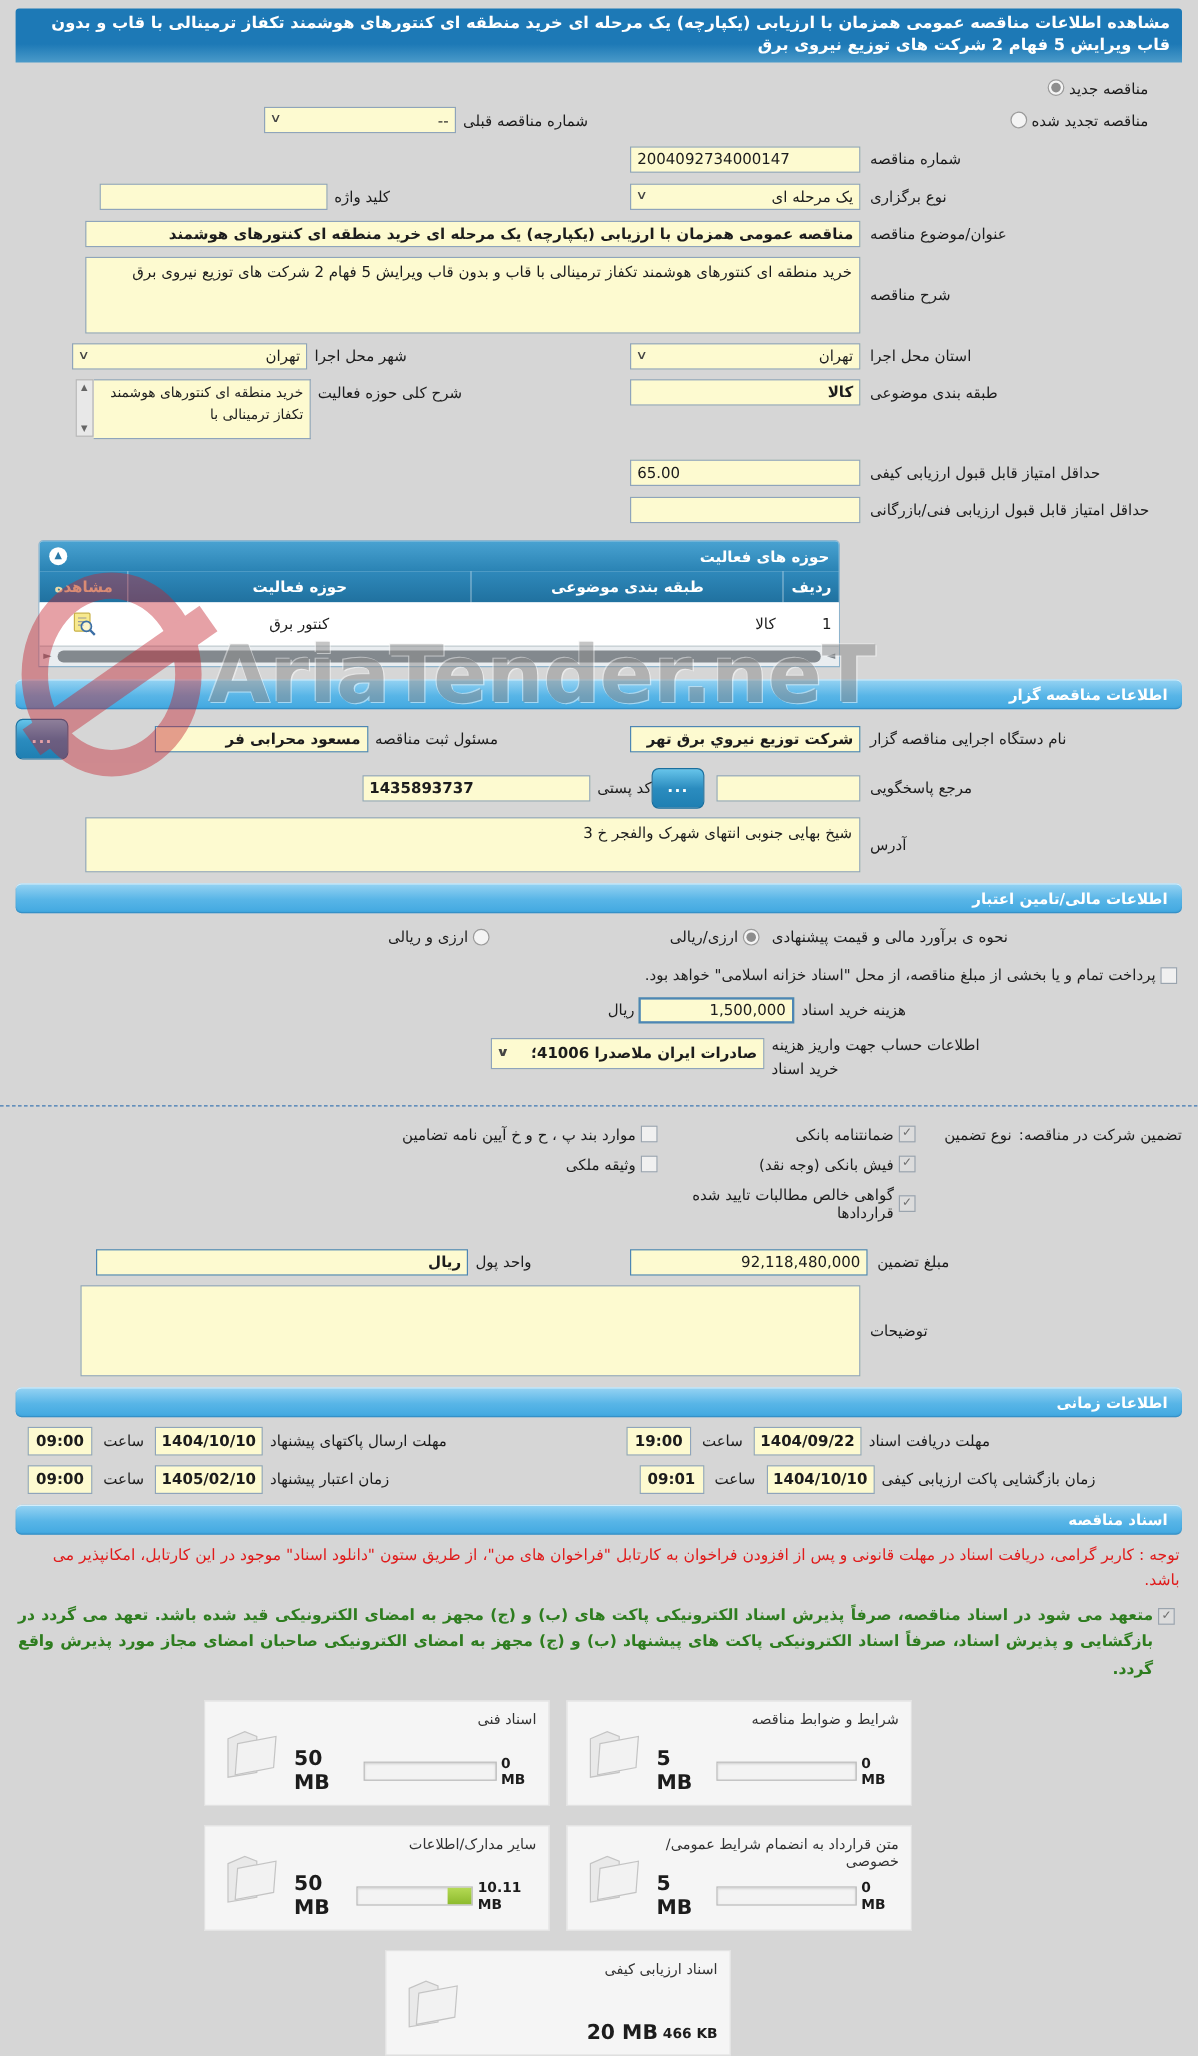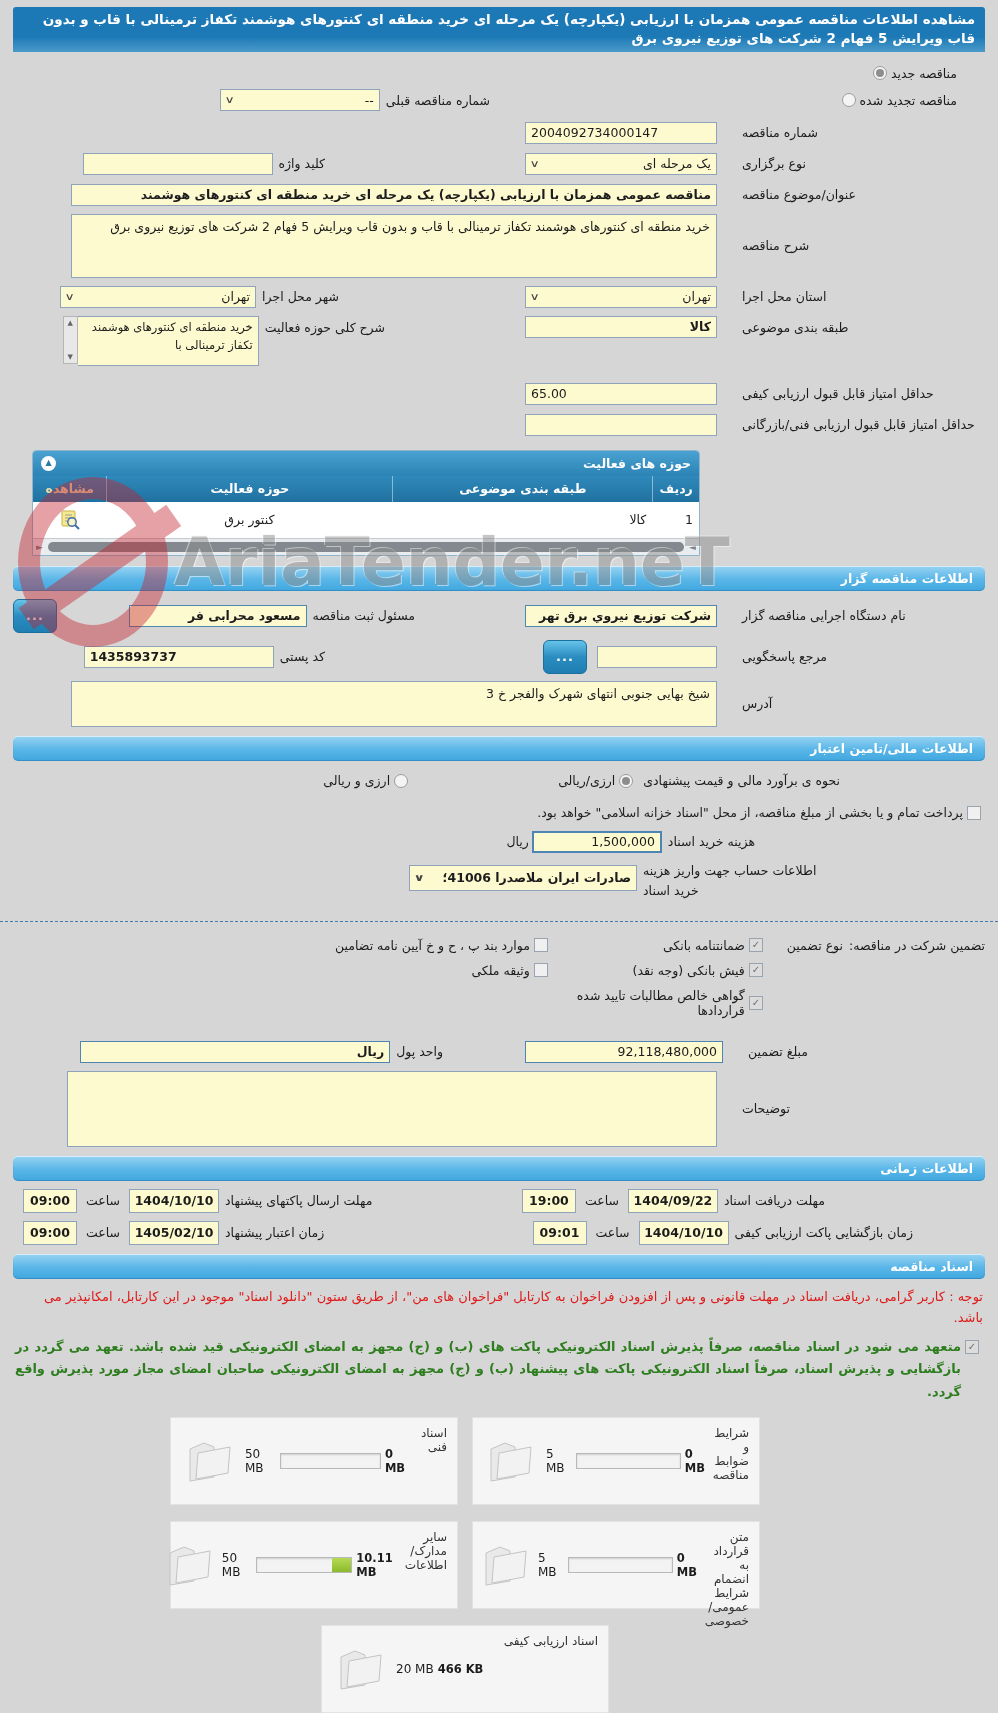--- a/index.html
+++ b/index.html
@@ -21,21 +21,21 @@
   .secbar{
     height:25px;margin:9px 0 8px 0;border-radius:5px;
     background:linear-gradient(#98d4f3,#58b5e7 55%,#41a8e0);
     box-shadow:inset 0 -1px 1px rgba(0,60,110,.25), inset 0 1px 0 rgba(255,255,255,.6);
     color:#fff;font-weight:bold;font-size:12.5px;
     display:flex;align-items:center;padding:0 12px;
   }
 
   
   .frow{display:flex;align-items:center;margin:7px 0;min-height:24px}
-  .lbl{width:268px;text-align:left;padding-left:25px;box-sizing:border-box}
+  .lbl{width:268px;text-align:left;padding-left:8px;box-sizing:border-box}
   .lbl.auto{width:auto;padding-left:6px}
   .fld{
     width:192px;height:22px;box-sizing:border-box;
     background:#fdfad0;border:1px solid #8fa4bb;
     display:flex;align-items:center;padding:0 5px;overflow:hidden;white-space:nowrap;
   }
   .fld.bold{font-weight:bold}
   .fld.blue-border{border:1px solid #4d86b4}
   .ta{height:auto;align-items:flex-start;white-space:normal;padding:3px 6px;line-height:1.5}
   .sel{justify-content:space-between}
@@ -96,27 +96,27 @@
   .timebox{width:52px;height:22px;background:#fdfad0;border:1px solid #8fa4bb;display:flex;align-items:center;justify-content:center;font-weight:bold;direction:ltr}
   .saat{margin:0 9px}
 
   .notice-red{color:#e01b1b;font-size:13px;line-height:1.6;margin:4px 2px 8px 2px}
   .pledge{display:flex;align-items:flex-start;margin:4px 2px 10px 2px}
   .pledge-text{color:#2e7d1f;font-weight:bold;font-size:13px;line-height:1.7;text-align:justify}
 
   
   .cards{display:grid;grid-template-columns:288px 288px;gap:16px 14px;width:590px;margin:14px 225px 0 0}
   .card{height:88px;background:#f5f5f5;border:1px solid #e2e2e2;display:flex;padding:8px 10px;box-sizing:border-box}
-  .card-main{flex:1;display:flex;justify-content:space-between;padding-left:6px}
+  .card-main{flex:1;display:flex;flex-direction:column;justify-content:space-between;padding-left:6px}
   .card-title{font-size:12px;color:#333}
   .prog-row{display:flex;align-items:center}
   .prog-used{font-weight:bold;font-size:11.5px;direction:ltr;margin-left:2px}
   .prog-track{width:118px;height:14px;background:#f3f3f3;border:1px solid #b9b9b9;box-shadow:inset 0 1px 2px rgba(0,0,0,.15);margin:0 2px;overflow:hidden}
   .prog-fill{height:100%;background:linear-gradient(#b5da55,#8cba2c);float:right}
-  .prog-max{font-weight:normal;font-size:12px;direction:ltr;margin-right:2px}
+  .prog-max{font-weight:bold;font-size:17px;direction:ltr;margin-right:2px}
   .folder{width:58px;display:flex;align-items:center;justify-content:center}
   .card.center{grid-column:1/3;justify-self:center;width:288px}
 
   
   .wm{position:absolute;top:452px;right:30px;width:950px;height:220px;pointer-events:none;z-index:6;
     display:flex;align-items:center;direction:ltr;opacity:.5}
   .wm-logo{width:150px;height:170px;border:22px solid #c4232f;border-radius:50%;box-sizing:border-box;position:relative;flex:0 0 auto;opacity:.85}
   .wm-logo::after{content:"";position:absolute;left:-30px;top:55px;width:180px;height:26px;background:#c4232f;transform:rotate(-35deg)}
   .wm-text{font-size:66px;font-weight:800;color:#8d8d8d;letter-spacing:0;margin-left:6px;
     text-shadow:1px 1px 0 #ffffff,-1px -1px 0 #f2f2f2;white-space:nowrap}
@@ -250,21 +250,21 @@
     <div class="fld bold blue-border">شرکت توزیع نيروي برق تهر</div>
     <span class="lbl auto" style="margin-right:110px">مسئول ثبت مناقصه</span>
     <div class="fld bold blue-border" style="width:178px">مسعود محرابی فر</div>
     <div class="more-btn" style="margin-right:auto">...</div>
   </div>
 
   <div class="frow">
     <span class="lbl">مرجع پاسخگویی</span>
     <div class="fld" style="width:120px"></div>
     <div class="more-btn" style="margin-right:10px">...</div>
-    <span class="lbl auto" style="margin-right:218px">کد پستی</span>
+    <span class="lbl auto" style="">کد پستی</span>
     <div class="fld bold num" style="width:190px">1435893737</div>
   </div>
 
   <div class="frow" style="align-items:flex-start">
     <span class="lbl" style="align-self:center">آدرس</span>
     <div class="fld ta" style="width:646px;height:46px">شیخ بهایی جنوبی انتهای شهرک والفجر خ 3</div>
   </div>
 
   <div class="secbar">اطلاعات مالی/تامین اعتبار</div>
 

